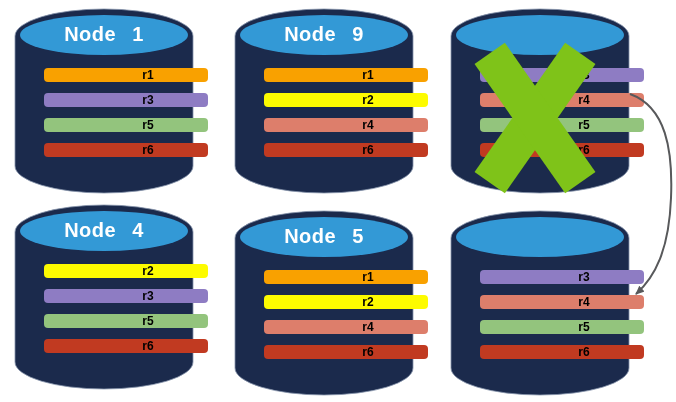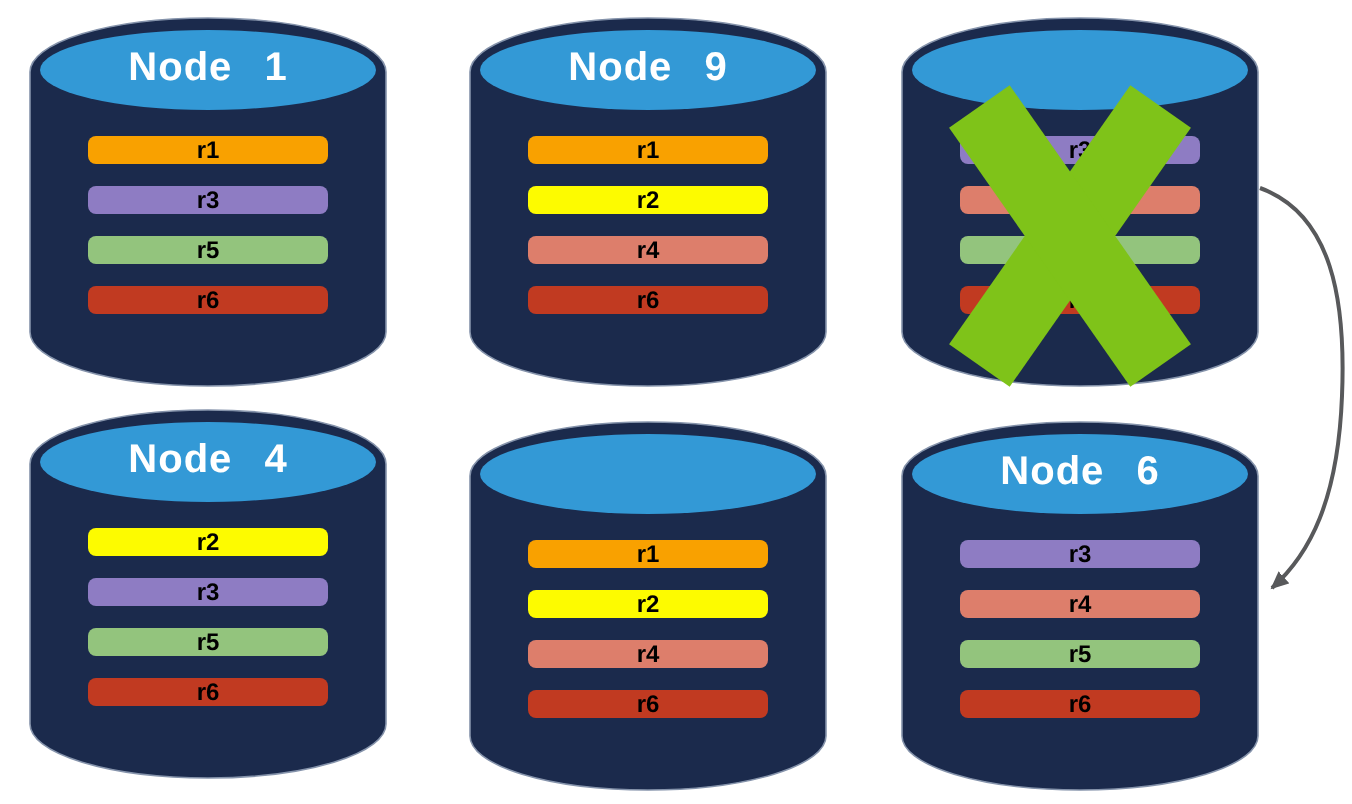--- a/index.html
+++ b/index.html
@@ -17,21 +17,21 @@
   .cyl-top { fill: #3399D6; }
   .node-title {
     position: absolute; top: 0; left: 0; width: 100%; height: 52px;
     display: flex; align-items: center; justify-content: center;
     color: #ffffff; font-weight: bold; font-size: 20px;
     letter-spacing: 0.5px; word-spacing: 10px; z-index: 2;
   }
   .bar {
     position: absolute; left: 30px; width: 120px; height: 14px;
     border-radius: 4px; z-index: 2;
-    display: flex; align-items: center; justify-content: center;
+    display: flex; align-items: center; justify-content: center; padding-left: 44px;
   }
   .bar span { font-size: 12px; font-weight: bold; color: #000000; line-height: 1; }
   .x-mark { position: absolute; left: 36px; top: 44px; width: 98px; height: 132px; z-index: 3; }
   .x-arm {
     position: absolute; left: 50%; top: 50%;
     width: 37px; height: 158px;
     transform: translate(-50%, -50%) rotate(35deg);
   }
   .x-arm-2 { transform: translate(-50%, -50%) rotate(-35deg); }
   .arrow-layer { position: absolute; left: 0; top: 0; z-index: 4; pointer-events: none; }
@@ -122,40 +122,40 @@
     <div class="bar" style="top: 135px; background-color: rgb(193, 58, 33);">
         <span>r6</span>
       </div>
   </div>
 
   <div class="node" style="left:234px; top:210px;">
     <svg class="cyl" width="180" height="186" viewBox="0 0 180 186">
       <path class="cyl-body" d="M1 28 A89 27 0 0 1 179 28 L179 158 A89 27 0 0 1 1 158 Z" style="fill: rgb(27, 42, 76);"></path>
       <ellipse class="cyl-top" cx="90" cy="27" rx="84" ry="20" style="fill: rgb(51, 153, 214);"></ellipse>
     </svg>
+    <div class="node-title" style="color: rgb(255, 255, 255);">Node 5</div>
     <div class="bar" style="top: 60px; background-color: rgb(249, 161, 0);">
         <span>r1</span>
       </div>
     <div class="bar" style="top: 85px; background-color: rgb(253, 251, 0);">
         <span>r2</span>
       </div>
     <div class="bar" style="top: 110px; background-color: rgb(221, 126, 107);">
         <span>r4</span>
       </div>
     <div class="bar" style="top: 135px; background-color: rgb(193, 58, 33);">
         <span>r6</span>
       </div>
   </div>
 
   <div class="node" style="left:450px; top:210px;">
     <svg class="cyl" width="180" height="186" viewBox="0 0 180 186">
       <path class="cyl-body" d="M1 28 A89 27 0 0 1 179 28 L179 158 A89 27 0 0 1 1 158 Z" style="fill: rgb(27, 42, 76);"></path>
       <ellipse class="cyl-top" cx="90" cy="27" rx="84" ry="20" style="fill: rgb(51, 153, 214);"></ellipse>
     </svg>
-    <div class="node-title" style="color: rgb(255, 255, 255);">Node 6</div>
     <div class="bar" style="top: 60px; background-color: rgb(142, 124, 195);">
         <span>r3</span>
       </div>
     <div class="bar" style="top: 85px; background-color: rgb(221, 126, 107);">
         <span>r4</span>
       </div>
     <div class="bar" style="top: 110px; background-color: rgb(147, 196, 125);">
         <span>r5</span>
       </div>
     <div class="bar" style="top: 135px; background-color: rgb(193, 58, 33);">

